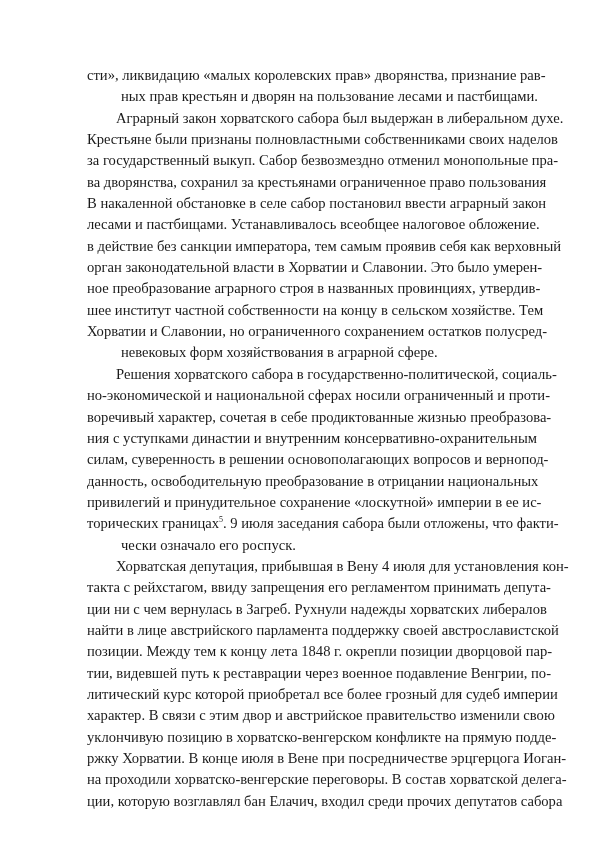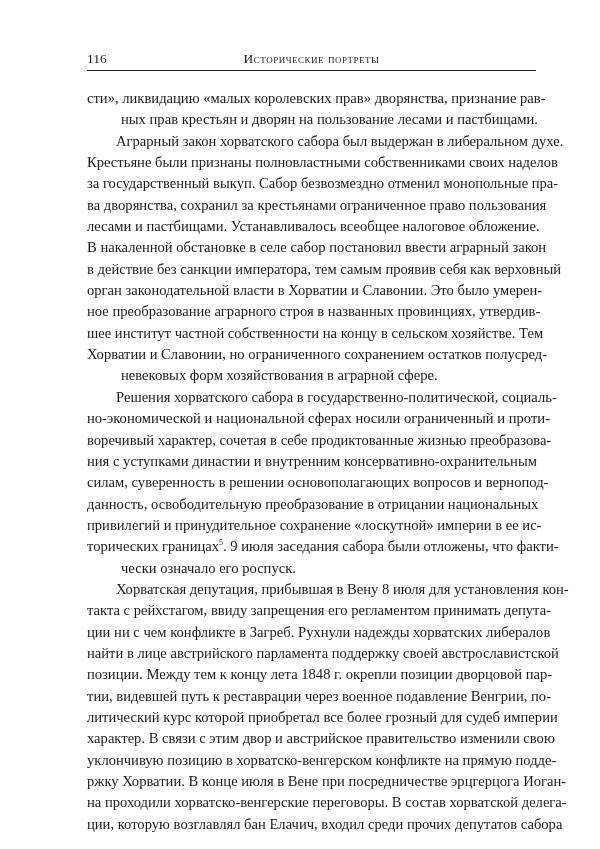--- a/index.html
+++ b/index.html
@@ -63,39 +63,35 @@
     sup {
       font-size: 8px;
       line-height: 0;
       vertical-align: 6px;
     }
   </style>
 </head>
 <body>
 
 <div class="page">
-  <div class="running-head">
-    <span class="page-number">116</span>
-    <span class="running-title">Исторические портреты</span>
-  </div>
 
   <div class="body-text">
 
     <div>
       <span class="line">сти», ликвидацию «малых королевских прав» дворянства, признание рав-</span>
       <span class="line last">ных прав крестьян и дворян на пользование лесами и пастбищами.</span>
     </div>
 
     <div>
       <span class="line indent">Аграрный закон хорватского сабора был выдержан в либеральном духе.</span>
       <span class="line">Крестьяне были признаны полновластными собственниками своих наделов</span>
       <span class="line">за государственный выкуп. Сабор безвозмездно отменил монопольные пра-</span>
       <span class="line">ва дворянства, сохранил за крестьянами ограниченное право пользования</span>
+      <span class="line">В накаленной обстановке в селе сабор постановил ввести аграрный закон</span>
       <span class="line">лесами и пастбищами. Устанавливалось всеобщее налоговое обложение.</span>
-      <span class="line">В накаленной обстановке в селе сабор постановил ввести аграрный закон</span>
       <span class="line">в действие без санкции императора, тем самым проявив себя как верховный</span>
       <span class="line">орган законодательной власти в Хорватии и Славонии. Это было умерен-</span>
       <span class="line">ное преобразование аграрного строя в названных провинциях, утвердив-</span>
       <span class="line">шее институт частной собственности на концу в сельском хозяйстве. Тем</span>
       <span class="line">Хорватии и Славонии, но ограниченного сохранением остатков полусред-</span>
       <span class="line last">невековых форм хозяйствования в аграрной сфере.</span>
     </div>
 
     <div>
       <span class="line indent">Решения хорватского сабора в государственно-политической, социаль-</span>
@@ -103,23 +99,23 @@
       <span class="line">воречивый характер, сочетая в себе продиктованные жизнью преобразова-</span>
       <span class="line">ния с уступками династии и внутренним консервативно-охранительным</span>
       <span class="line">силам, суверенность в решении основополагающих вопросов и вернопод-</span>
       <span class="line">данность, освободительную преобразование в отрицании национальных</span>
       <span class="line">привилегий и принудительное сохранение «лоскутной» империи в ее ис-</span>
       <span class="line"><span>торических границах</span><sup>5</sup><span>. 9 июля заседания сабора были отложены, что факти-</span></span>
       <span class="line last">чески означало его роспуск.</span>
     </div>
 
     <div>
-      <span class="line indent">Хорватская депутация, прибывшая в Вену 8 июля для установления кон-</span>
+      <span class="line indent">Хорватская депутация, прибывшая в Вену 4 июля для установления кон-</span>
       <span class="line">такта с рейхстагом, ввиду запрещения его регламентом принимать депута-</span>
-      <span class="line">ции ни с чем конфликте в Загреб. Рухнули надежды хорватских либералов</span>
+      <span class="line">ции ни с чем вернулась в Загреб. Рухнули надежды хорватских либералов</span>
       <span class="line">найти в лице австрийского парламента поддержку своей австрославистской</span>
       <span class="line">позиции. Между тем к концу лета 1848 г. окрепли позиции дворцовой пар-</span>
       <span class="line">тии, видевшей путь к реставрации через военное подавление Венгрии, по-</span>
       <span class="line">литический курс которой приобретал все более грозный для судеб империи</span>
       <span class="line">характер. В связи с этим двор и австрийское правительство изменили свою</span>
       <span class="line">уклончивую позицию в хорватско-венгерском конфликте на прямую подде-</span>
       <span class="line">ржку Хорватии. В конце июля в Вене при посредничестве эрцгерцога Иоган-</span>
       <span class="line">на проходили хорватско-венгерские переговоры. В состав хорватской делега-</span>
       <span class="line">ции, которую возглавлял бан Елачич, входил среди прочих депутатов сабора</span>
     </div>

